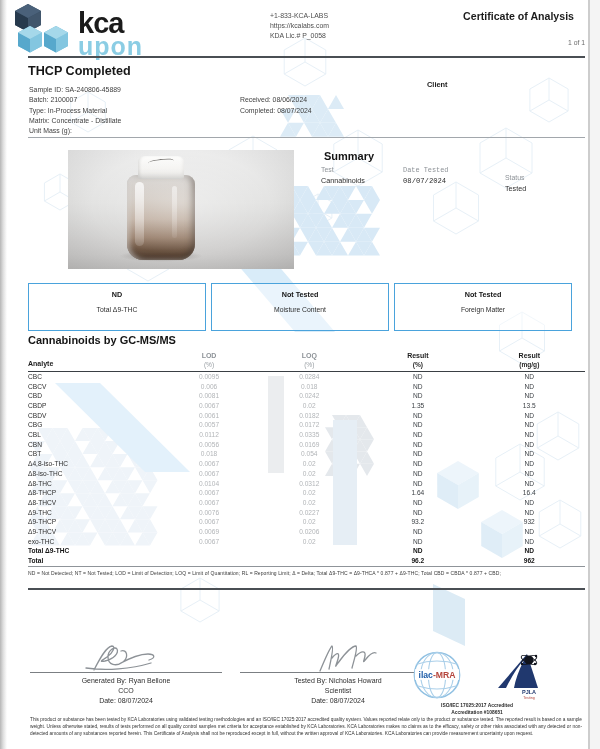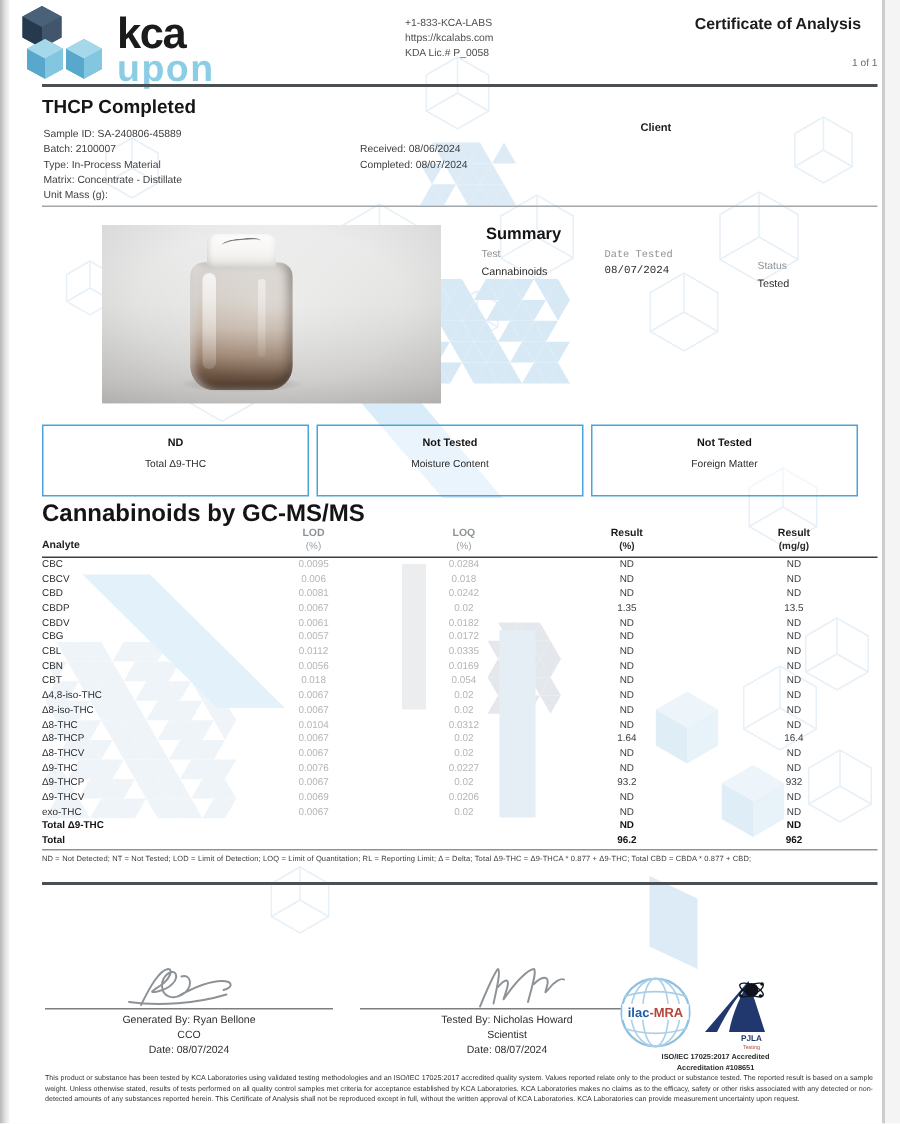--- a/index.html
+++ b/index.html
@@ -55,21 +55,21 @@
   .sum-c1 { left:403px; top:166px;font-family:Liberation Mono, monospace; }
   .sum-c2 { left:505px; top:174px; }
 
   
   .boxes { left:28px; top:283px; width:544px; display:flex; gap:5px; }
   .rbox { flex:1; height:48px; border:1.5px solid #4aa3dc; background:rgba(255,255,255,.45); text-align:center; padding-top:6px; }
   .rbox-value { font-size:7.2px; font-weight:bold; color:#141414; margin-bottom:7px; }
   .rbox-label { font-size:6.8px; color:#2e2e2e; line-height:8.4px; padding:0 3px; }
 
   
-  .section-heading { left:28px; top:334px; font-size:16px; font-weight:800; color:#141414; }
+  .section-heading { left:28px; top:334px; font-size:11px; font-weight:800; color:#141414; }
   .tablewrap { left:28px; top:352px; width:557px; }
   table { width:100%; border-collapse:collapse; }
   thead th { border-bottom:1.6px solid #3a3f44; padding:0 0 2px 0; vertical-align:bottom; }
   th .h1 { font-size:7px; line-height:8.6px; }
   th .h2 { font-size:6.6px; line-height:8.2px; font-weight:normal; }
   .col-analyte { text-align:left; }
   .col-lod, .col-loq { text-align:center; }
   .col-r, .col-m { text-align:center; }
   th.col-analyte .h1 { color:#1c1c1c; }
   th.col-lod .h1, th.col-loq .h1 { color:#8d9297; font-weight:bold; }
@@ -87,21 +87,21 @@
   .divider3 { left:28px; top:588px; width:557px; height:1.6px; background:#4a4f54; }
 
   
   .sig-block { position:absolute; text-align:center; }
   .sig-img { display:block; margin:0 auto; }
   .sig-line { height:1px; background:#7b7f83; margin-bottom:3px; }
   .sig-text { font-size:7px; color:#2e2e2e; line-height:9.8px; }
   .sig-gen { left:30px; top:644px; width:192px; }
   .sig-test { left:240px; top:644px; width:196px; }
   .accr { left:412px; top:650px; width:130px; text-align:center; }
-  .accr-logos { display:flex; justify-content:flex-start; align-items:flex-end; gap:6px; margin-bottom:3px; }
+  .accr-logos { display:flex; justify-content:space-between; align-items:flex-end; gap:6px; margin-bottom:3px; }
   .accr-text { font-size:4.9px; font-weight:bold; color:#2a2a2a; line-height:6.6px; }
 
   
   .disclaimer { left:30px; top:716px; width:552px; font-size:4.75px; color:#333; line-height:7px; text-align:justify; }
 </style>
 </head>
 <body>
 
 <div class="page">
   <svg id="wm" width="600" height="749">

